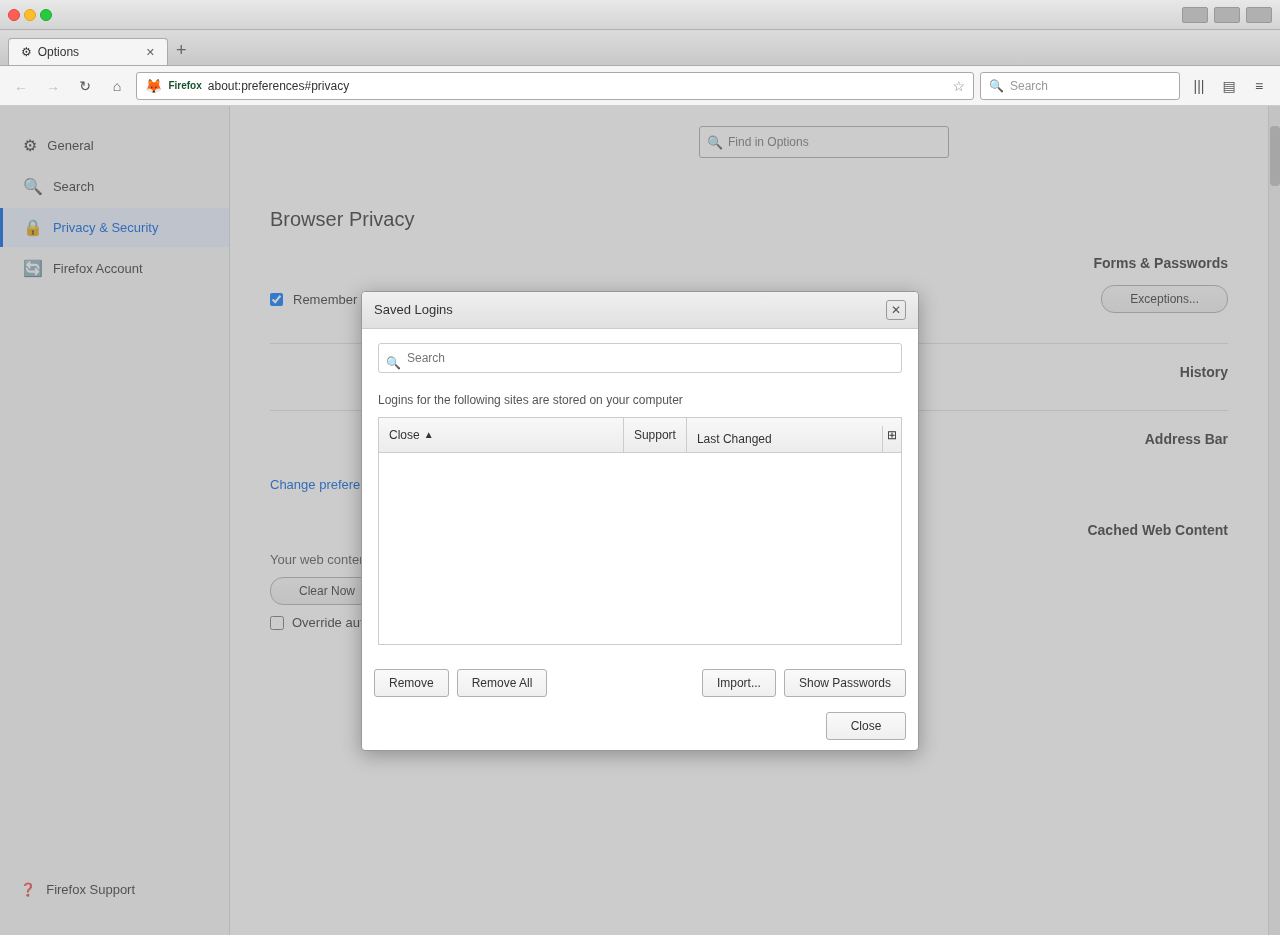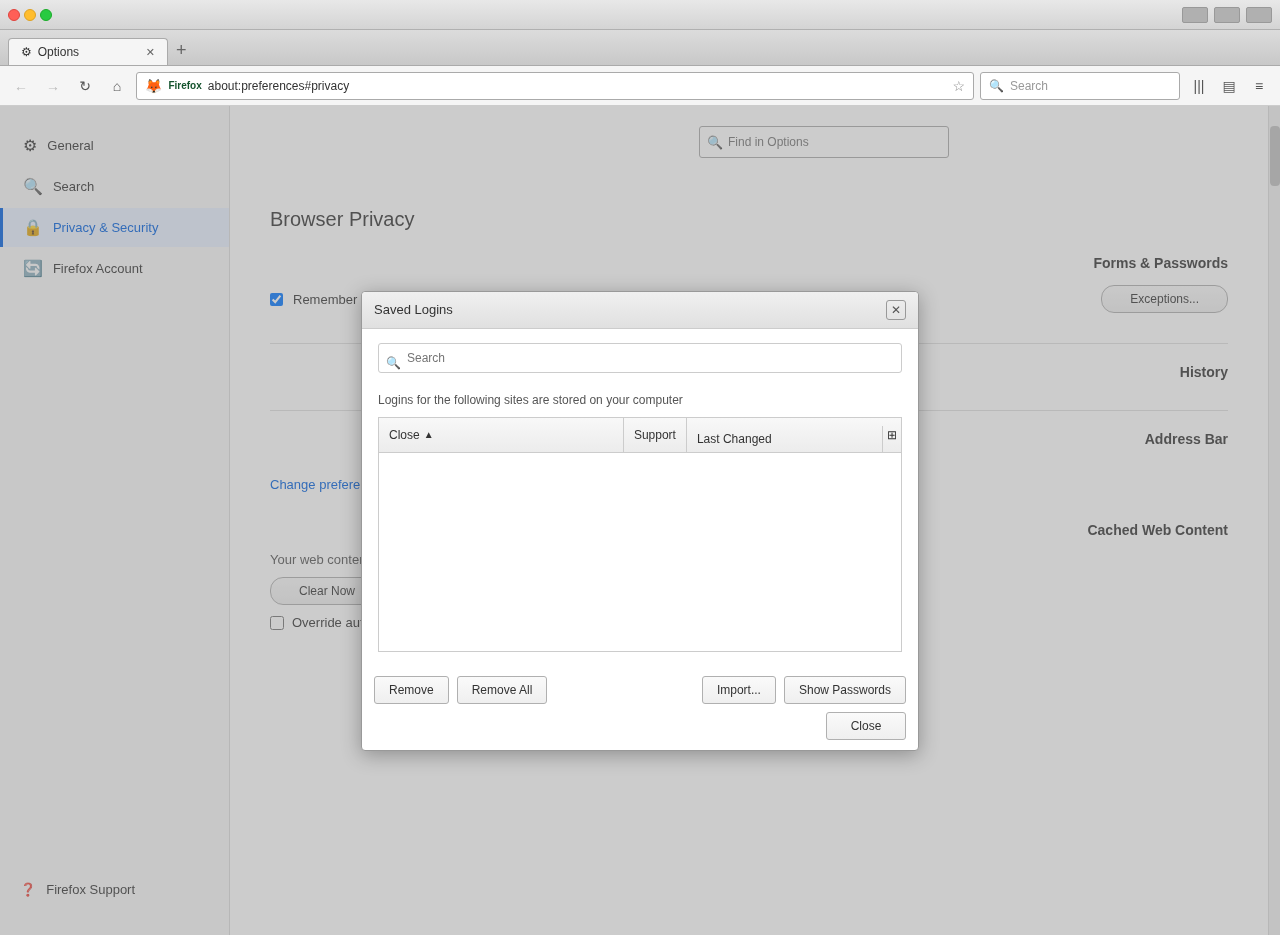--- a/index.html
+++ b/index.html
@@ -298,21 +298,21 @@
 
     .table-body {
       height: 180px;
       background: white;
     }
 
     .dialog-footer {
       padding: 10px 12px;
       display: flex;
       flex-direction: column;
-      gap: 8px;
+      gap: 15px;
     }
     .dialog-footer-row1 {
       display: flex;
       align-items: center;
       gap: 8px;
     }
     .dialog-footer-row2 {
       display: flex;
       justify-content: flex-end;
     }

